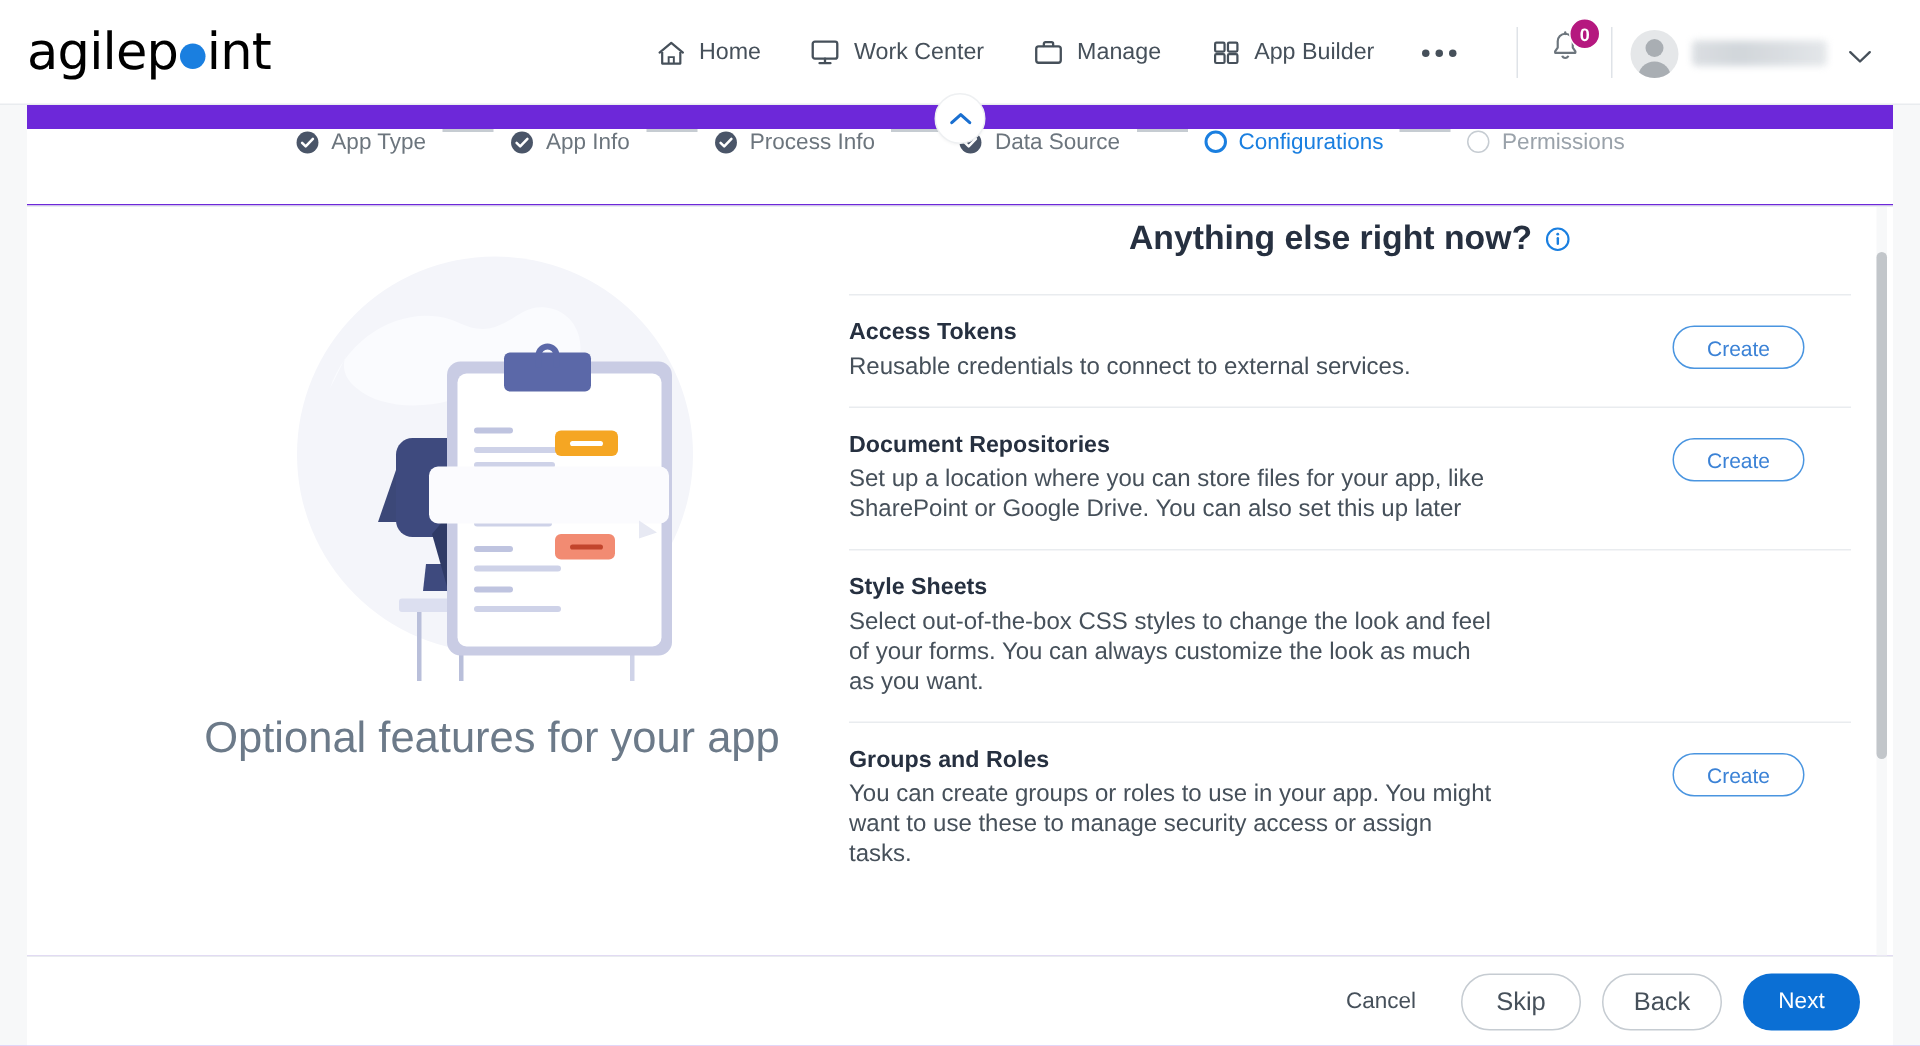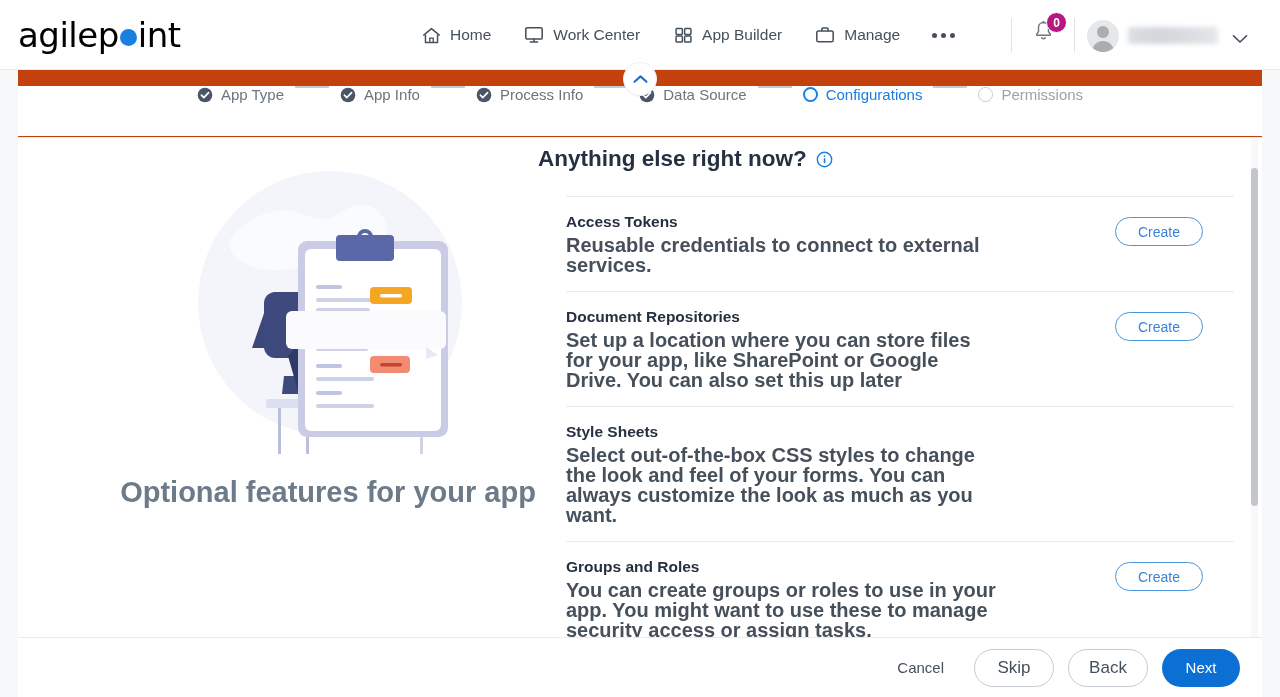--- a/index.html
+++ b/index.html
@@ -2,21 +2,21 @@
 <html><head>
 <meta charset="utf-8">
 <style>
   * { box-sizing: border-box; margin: 0; padding: 0; }
   html, body {
     width: 1280px; height: 697px;
     font-family: "Liberation Sans", sans-serif;
     background: #ffffff;
     overflow: hidden;
   }
-  .app { position: relative; width: 1280px; height: 697px; background:#c2410c; }
+  .app { position: relative; width: 1280px; height: 697px; background:#6d28d9; }
 
   
   .header {
     position: absolute; top: 0; left: 0; width: 1280px; height: 70px;
     background: #ffffff;
     border-bottom: 1px solid #e9ecef;
     display: flex; align-items: center;
   }
   .logo {
     position: absolute; left: 18px; top: 16px;
@@ -24,21 +24,21 @@
     color: #000000; line-height: 38px;
     font-family: "DejaVu Sans", sans-serif;
     display: flex; align-items: center;
   }
   .logo .dot {
     display: inline-block; width: 17px; height: 17px;
     border-radius: 50%; background: #1a7fe0; margin: 0 1px;
     position: relative; top: 2px;
   }
   .nav {
-    position: absolute; left: 420px; top: 0; height: 70px;
+    position: absolute; left: 436px; top: 0; height: 70px;
     display: flex; align-items: center; gap: 0px;
   }
   .nav-item {
     display: flex; align-items: center; gap: 8px;
     padding: 0 16px; height: 70px; cursor: pointer;
     color: #46505a; font-size: 15.5px;
   }
   .nav-item:first-child { padding-left: 0; }
   .nav-ico { display:flex; align-items:center; justify-content:center; width: 22px; height: 22px; }
   .nav-ico svg { display:block; }
@@ -119,49 +119,49 @@
   }
 
   
   .illus-col {
     position: absolute; left: 0px; top: 0px; width: 600px; height: 500px;
   }
   .illus { position: absolute; left: 140px; top: 13px; width: 340px; height: 310px; }
   .caption {
     position: absolute; left: 60px; top: 335px; width: 500px;
     text-align: center; color: #6c7a89; font-size: 29px; line-height: 38px;
-    font-weight: 700;
+    font-weight: 400;
   }
 
   
   .right-col {
     position: absolute; left: 520px; top: 0; width: 724px; height: 500px;
   }
   .title-row {
-    display: flex; align-items: center; justify-content: flex-start; gap: 9px;
+    display: flex; align-items: center; justify-content: center; gap: 9px;
     margin-top: 8px;
   }
   .title {
     font-size: 22.5px; font-weight: 700; color: #263040;
   }
   .info-icon { width: 17px; height: 17px; cursor: pointer; }
   .subtitle {
     margin-top: 12px; text-align: center; color: #46505a;
     font-size: 15px; line-height: 22px; padding: 0 75px;
   }
 
   .list { margin-top: 24px; padding: 0 28px 0 28px; }
   .row {
     display: flex; align-items: flex-start; justify-content: space-between;
     border-top: 1px solid #e9ecef; padding: 16px 0 16px 0; gap: 20px;
   }
   .row:first-child { border-top: 1px solid #e9ecef; gap: 28px; }
   .row-text { flex: 1; max-width: 430px; }
   .row-title { font-size: 15.5px; font-weight: 700; color: #263040; margin-bottom: 4px; }
-  .row-desc { font-size: 20px; line-height: 20px; color: #46505a; font-weight: bold; }
+  .row-desc { font-size: 16px; line-height: 20px; color: #46505a; }
   .row-action { width: 150px; display: flex; justify-content: center; padding-top: 4px; position: relative; }
 
   .pill {
     min-width: 88px; height: 29px; border-radius: 16px;
     border: 1.3px solid #4a95e0; background: #fff; color: #3b82d6;
     font-size: 14px; font-family: "Liberation Sans", sans-serif;
     display: flex; align-items: center; justify-content: center;
     cursor: pointer;
   }
   .highlight-box {
@@ -230,37 +230,37 @@
         <span class="nav-ico">
           <svg width="22" height="20" viewBox="0 0 24 22">
               <rect x="3" y="3" width="18" height="12.5" rx="1.6" fill="none" stroke="#46505a" stroke-width="1.7"></rect>
               <path d="M12 15.5v3M8 18.8h8" fill="none" stroke="#46505a" stroke-width="1.7" stroke-linecap="round"></path>
             </svg>
         </span>
         <span>Work Center</span>
       </div>
       <div class="nav-item">
         <span class="nav-ico">
+          <svg width="22" height="20" viewBox="0 0 24 22">
+              <rect x="3" y="6.5" width="18" height="12" rx="1.8" fill="none" stroke="#46505a" stroke-width="1.7"></rect>
+              <path d="M8.6 6.3V4.6c0-.7.5-1.2 1.2-1.2h4.4c.7 0 1.2.5 1.2 1.2v1.7" fill="none" stroke="#46505a" stroke-width="1.7" stroke-linecap="round"></path>
+            </svg>
+        </span>
+        <span>Manage</span>
+      </div>
+      <div class="nav-item">
+        <span class="nav-ico">
           <svg width="21" height="20" viewBox="0 0 24 22">
               <rect x="3.5" y="3.5" width="7.2" height="6.8" rx="1" fill="none" stroke="#46505a" stroke-width="1.7"></rect>
               <rect x="13.3" y="3.5" width="7.2" height="6.8" rx="1" fill="none" stroke="#46505a" stroke-width="1.7"></rect>
               <rect x="3.5" y="12.2" width="7.2" height="6.8" rx="1" fill="none" stroke="#46505a" stroke-width="1.7"></rect>
               <rect x="13.3" y="12.2" width="7.2" height="6.8" rx="1" fill="none" stroke="#46505a" stroke-width="1.7"></rect>
             </svg>
         </span>
         <span>App Builder</span>
-      </div>
-      <div class="nav-item">
-        <span class="nav-ico">
-          <svg width="22" height="20" viewBox="0 0 24 22">
-              <rect x="3" y="6.5" width="18" height="12" rx="1.8" fill="none" stroke="#46505a" stroke-width="1.7"></rect>
-              <path d="M8.6 6.3V4.6c0-.7.5-1.2 1.2-1.2h4.4c.7 0 1.2.5 1.2 1.2v1.7" fill="none" stroke="#46505a" stroke-width="1.7" stroke-linecap="round"></path>
-            </svg>
-        </span>
-        <span>Manage</span>
       </div>
       <div class="dots">
         <i></i>
           <i></i>
           <i></i>
       </div>
     </div>
 
     <div class="hdr-divider" style="left:1011px;"></div>
     <div class="hdr-divider" style="left:1074px;"></div>

